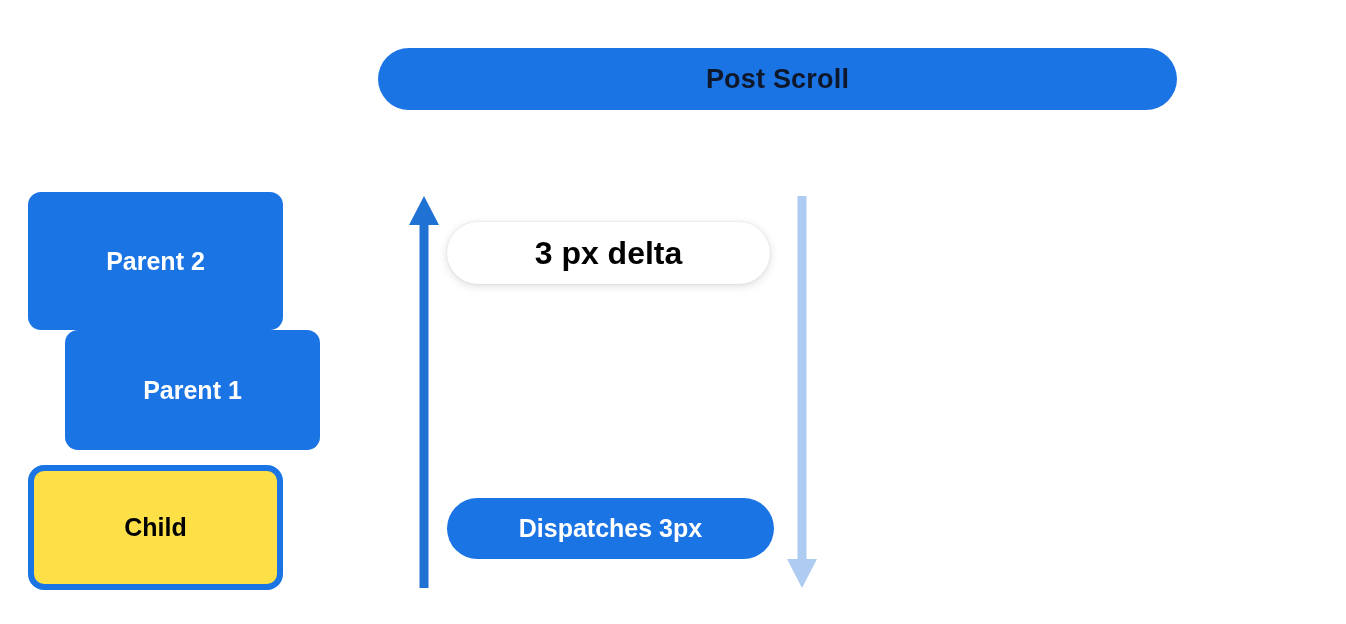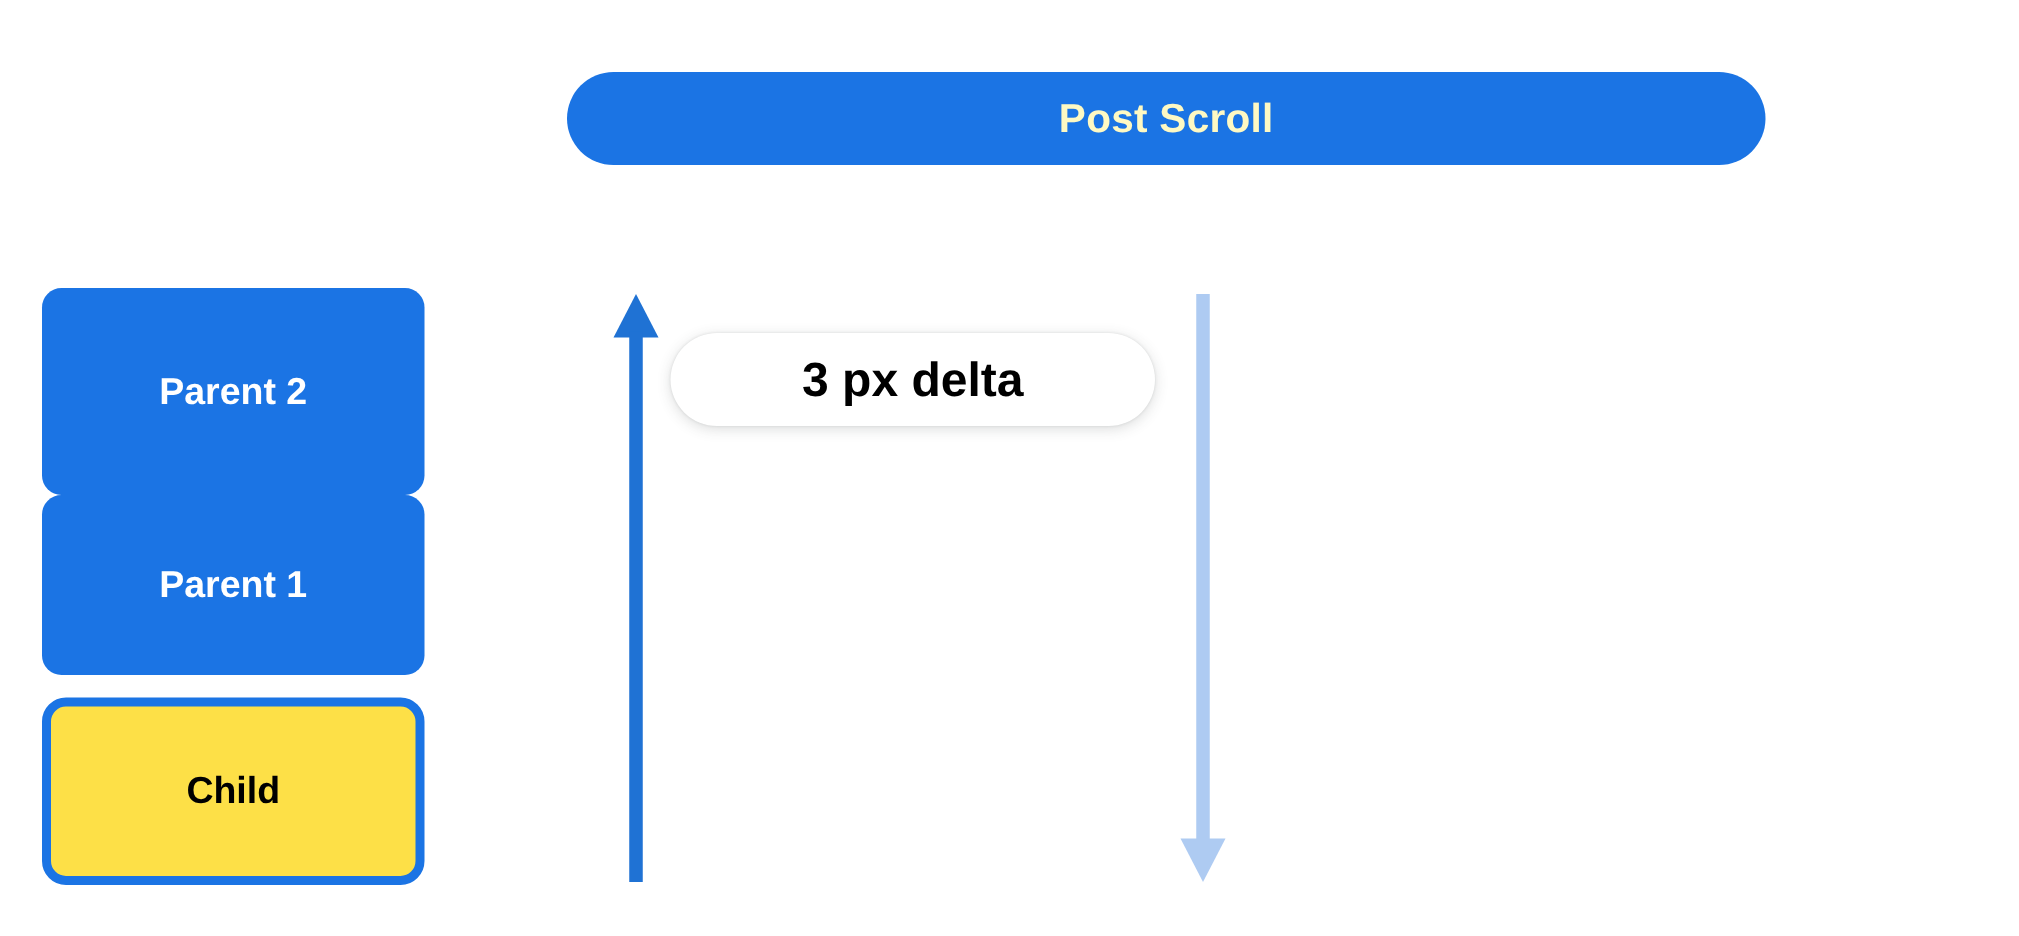--- a/index.html
+++ b/index.html
@@ -26,21 +26,21 @@
     top: 48px;
     width: 799px;
     height: 62px;
     background: #1b74e4;
     border-radius: 31px;
     display: flex;
     align-items: center;
     justify-content: center;
   }
   .header-pill .label {
-    color: #fef9c3;
+    color: #0f172a;
     font-size: 27px;
     font-weight: bold;
     letter-spacing: 0.2px;
   }
 
   
   .stack-box {
     position: absolute;
     left: 28px;
     width: 255px;
@@ -58,21 +58,21 @@
     background: #fde047;
     border: 6px solid #1b74e4;
     color: #000000;
     border-radius: 16px;
   }
   .stack-box .label {
     font-size: 25px;
     font-weight: bold;
   }
   #box-parent2 { top: 192px;  height: 138px; }
-  #box-parent1 { top: 330px;  height: 120px; }
+  #box-parent1 { top: 330px;  height: 120px; margin-left: 37px; }
   #box-child   { top: 465px;  height: 125px; }
 
   
   .arrow {
     position: absolute;
   }
   #arrow-up {
     left: 406px;
     top: 194px;
     width: 36px;
@@ -149,14 +149,17 @@
 
   <svg class="arrow" id="arrow-down" viewBox="0 0 36 396">
     <rect x="13.5" y="2" width="9" height="367" fill="#aecbf2"></rect>
     <polygon points="18,394 33,365 3,365" fill="#aecbf2"></polygon>
   </svg>
 
   <div class="callout" id="pill-delta">
     <span class="label">3 px delta</span>
   </div>
 
+  <div class="callout" id="pill-dispatch">
+    <span class="label">Dispatches 3px</span>
+  </div>
 
 </div>
 
 </body></html>

